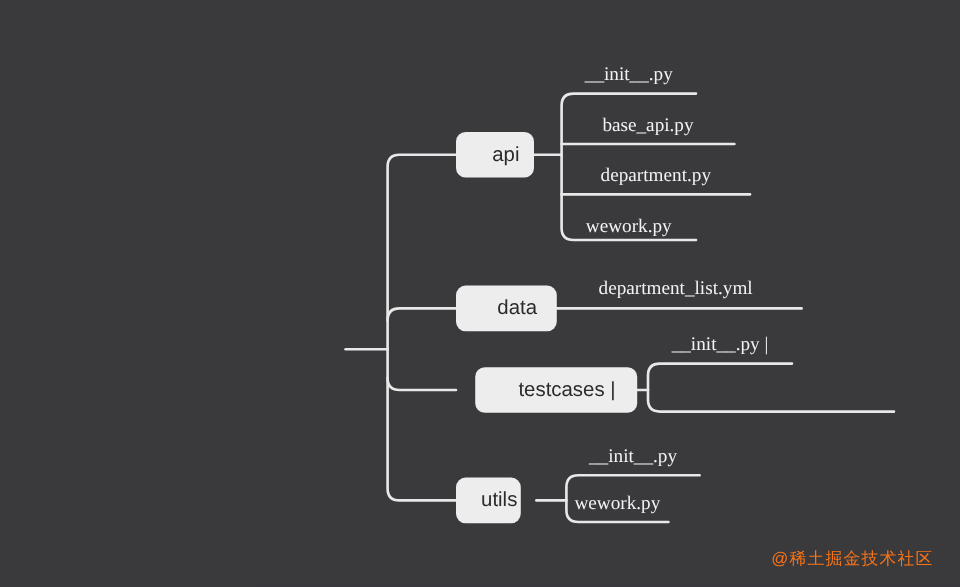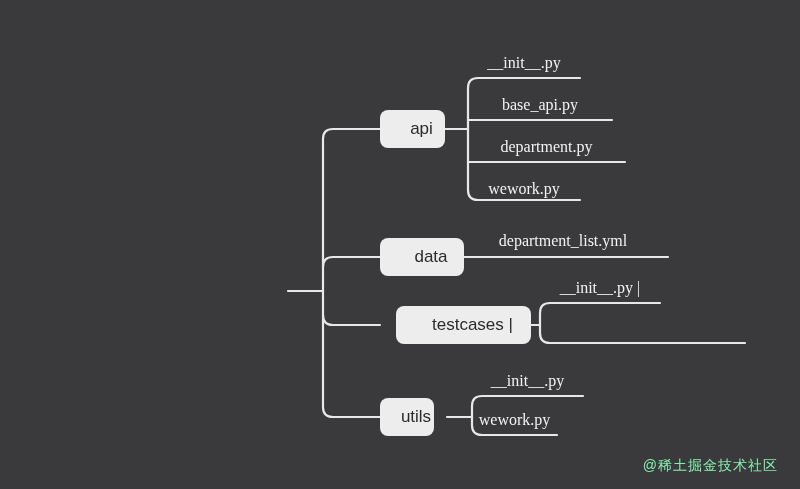--- a/index.html
+++ b/index.html
@@ -54,21 +54,21 @@
     color: #f2f2f2;
     font-size: 16px;
     white-space: nowrap;
     text-align: center;
     font-family: Liberation Serif, serif;
   }
   .watermark {
     position: absolute;
     right: 22px;
     bottom: 14px;
-    color: #86efac;
+    color: #f97316;
     font-size: 14px;
     letter-spacing: 1px;
     white-space: nowrap;
   }
 </style>
 </head>
 <body>
 
 <div id="canvas">
 

